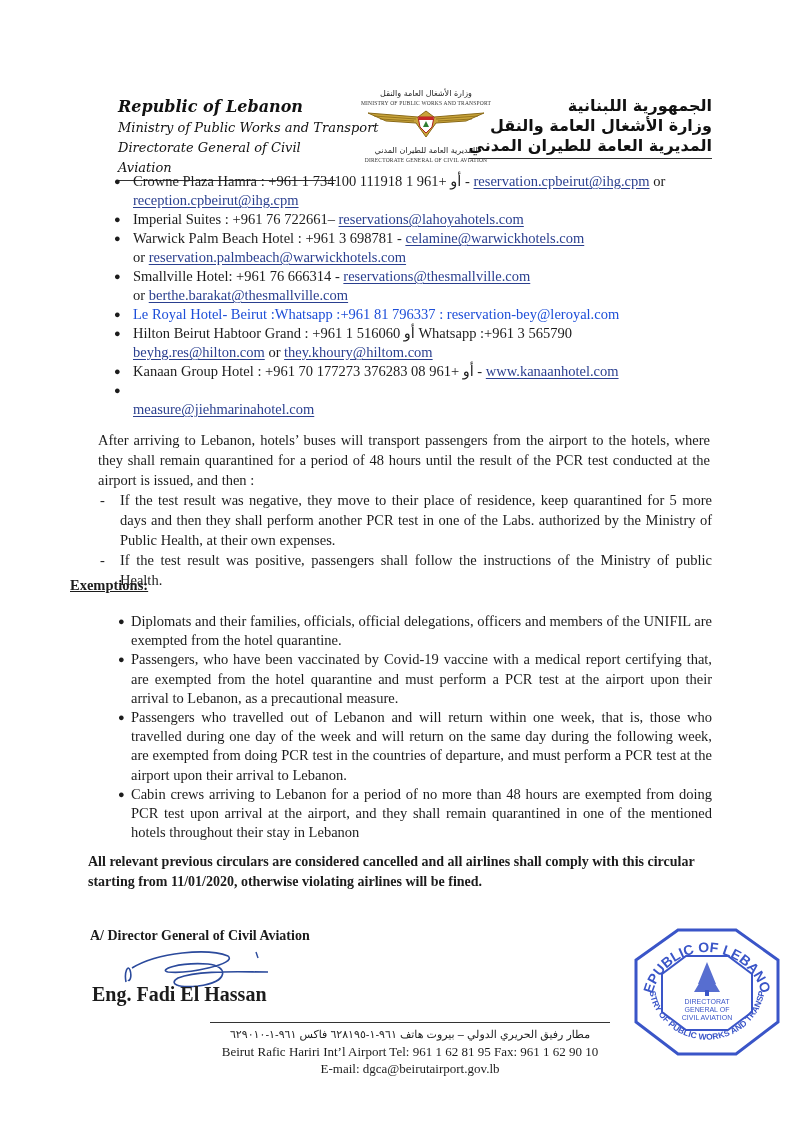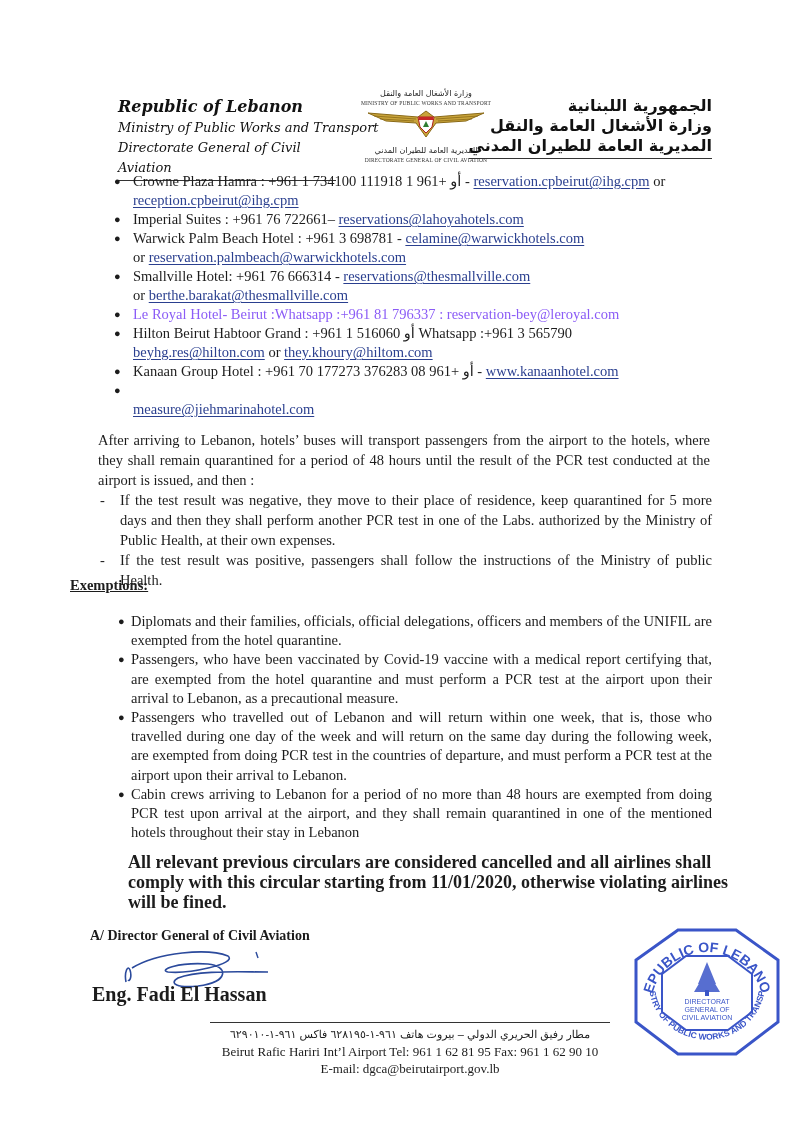--- a/index.html
+++ b/index.html
@@ -20,35 +20,35 @@
   .hdr-right .l3 { border-bottom: 1px solid #333; padding-bottom: 2px; }
   .logo { left: 350px; top: 88px; width: 152px; text-align: center; }
   .logo .ar { font-family: "DejaVu Sans", sans-serif; font-size: 8px; direction: rtl; color: #222; line-height: 11px; }
   .logo .en { font-size: 5.5px; color: #333; letter-spacing: 0.2px; line-height: 8px; font-family: "Liberation Serif", serif; }
 
   
   .hotels { left: 110px; top: 172px; width: 600px; margin: 0; padding: 0; list-style: none; font-size: 14.5px; line-height: 19px; }
   .hotels li { position: relative; padding-left: 23px; margin: 0; }
   .hotels li .bullet { position: absolute; left: 4px; top: 0; font-size: 11px; }
   a.lnk { color: #2a3f8f; text-decoration: underline; text-underline-offset: 2px; }
-  .plain { color: #8b5cf6; }
+  .plain { color: #1d4ed8; }
 
   
   .para { left: 98px; top: 430px; width: 612px; font-size: 14.5px; line-height: 20px; text-align: justify; }
   .dash-list { left: 98px; top: 490px; width: 614px; font-size: 14.5px; line-height: 20px; margin: 0; padding: 0; list-style: none; }
   .dash-list li { position: relative; padding-left: 22px; text-align: justify; }
   .dash-list li .dash { position: absolute; left: 2px; top: 0; }
 
   .exem-title { left: 62px; top: 577px; font-size: 14.5px; font-weight: bold; text-decoration: underline; margin-left: 8px; }
 
   .exem-list { left: 118px; top: 612px; width: 594px; margin: 0; padding: 0; list-style: none; font-size: 14.5px; line-height: 19.2px; }
   .exem-list li { position: relative; padding-left: 13px; text-align: justify; }
   .exem-list li .bullet { position: absolute; left: 0; top: 0; font-size: 11px; }
 
-  .final { left: 88px; top: 852px; width: 630px; font-size: 18px; font-weight: bold; line-height: 20px; margin-left: 40px; }
+  .final { left: 88px; top: 852px; width: 630px; font-size: 14px; font-weight: bold; line-height: 20px; }
 
   .sig-title { left: 90px; top: 928px; font-size: 14px; font-weight: bold; }
   .signature { left: 118px; top: 942px; width: 160px; height: 48px; }
   .sig-name { left: 92px; top: 983px; font-size: 20px; font-weight: bold; }
 
   .stamp { left: 630px; top: 926px; width: 154px; height: 132px; }
 
   .footer { left: 210px; top: 1022px; width: 400px; text-align: center; font-size: 13px; line-height: 17px; }
   .footer .rule { border-top: 1px solid #333; margin-bottom: 3px; }
   .footer .ar { direction: rtl; font-family: Liberation Sans, sans-serif; font-size: 11px; }

